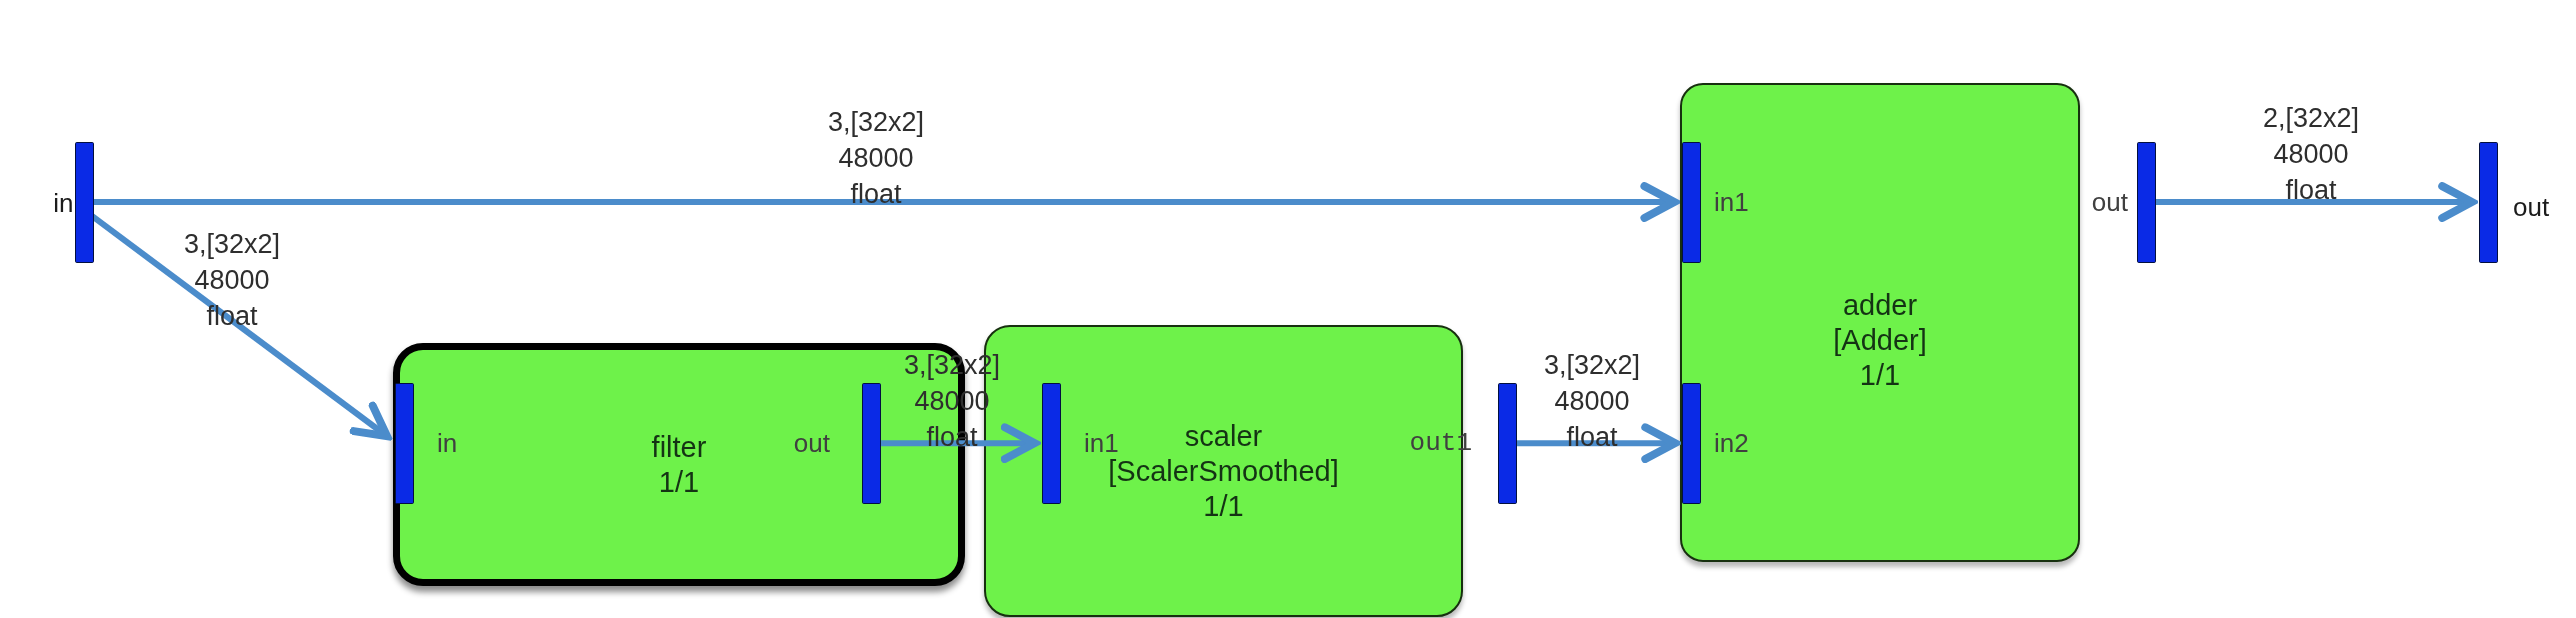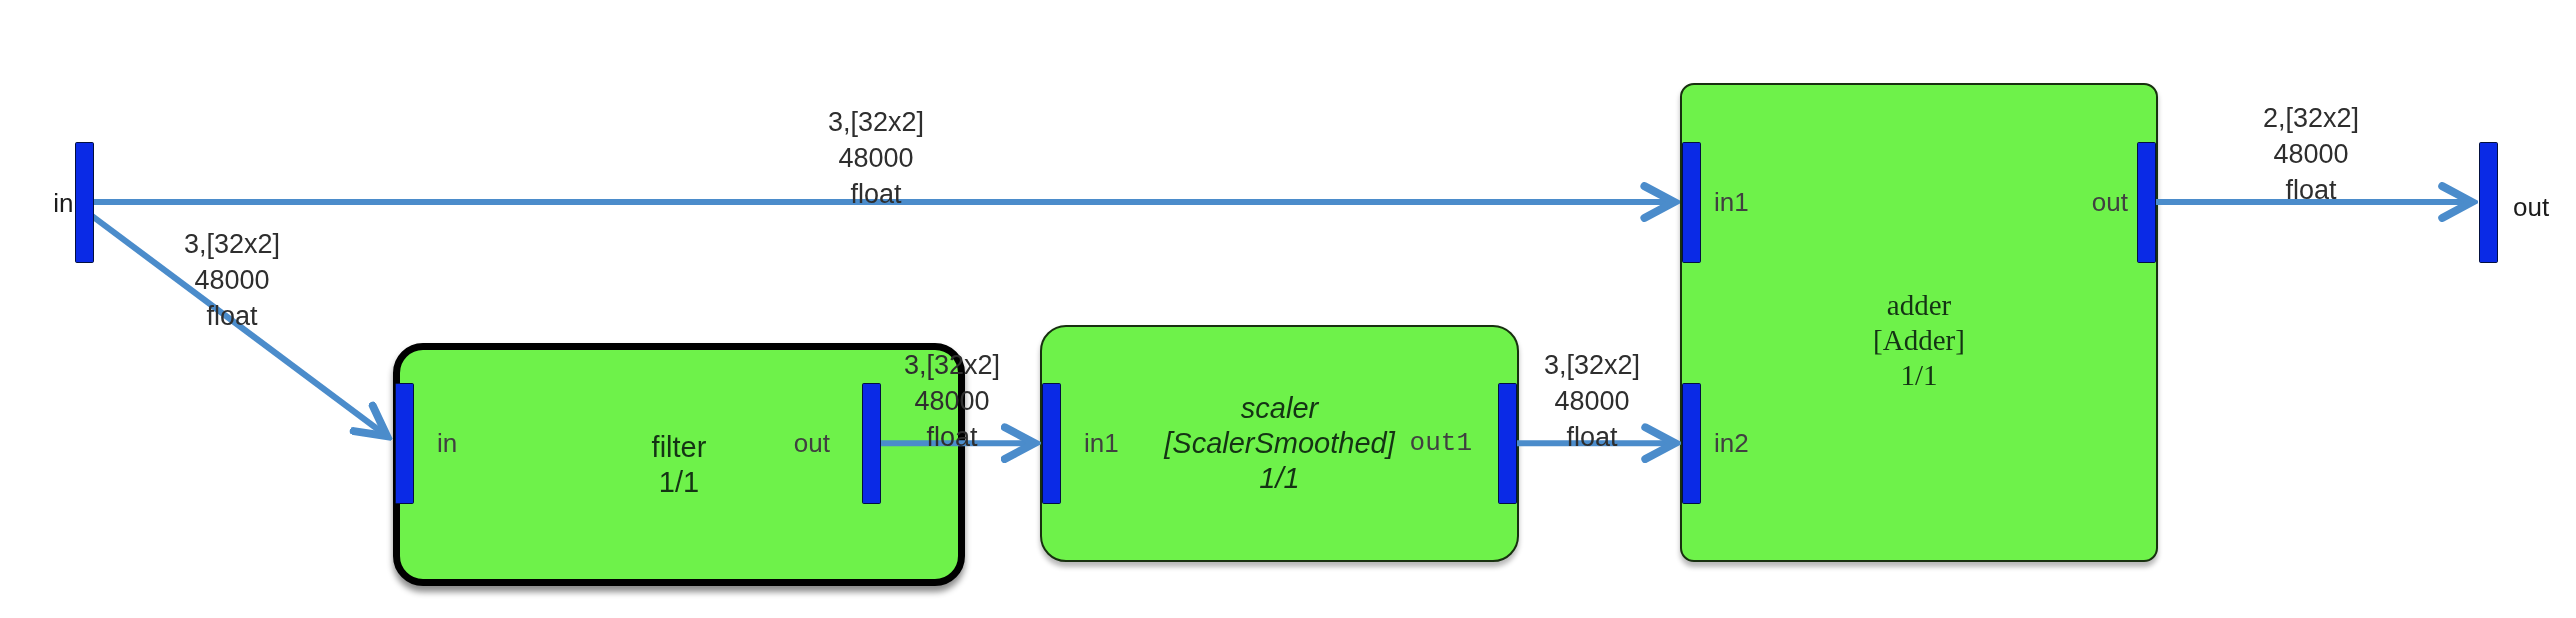--- a/index.html
+++ b/index.html
@@ -120,33 +120,33 @@
     <div class="block-label">
       <div>filter</div>
       <div>1/1</div>
     </div>
   </div>
   <div class="port" style="left:395px; top:383px;"></div>
   <div class="port" style="left:862px; top:383px;"></div>
   <div class="port-label" style="left:437px; top:429px;">in</div>
   <div class="port-label right" style="left:738px; top:429px; width:92px;">out</div>
 
-  <div class="block" style="left:1040px; top:325px; width:479px; height:237px;font-style:italic;">
+  <div class="block" style="left:984px; top:325px; width:479px; height:292px;">
     <div class="block-label">
       <div>scaler</div>
       <div>[ScalerSmoothed]</div>
       <div>1/1</div>
     </div>
   </div>
   <div class="port" style="left:1042px; top:383px;"></div>
   <div class="port" style="left:1498px; top:383px;"></div>
   <div class="port-label" style="left:1084px; top:429px;">in1</div>
   <div class="port-label right" style="left:1376px; top:429px; width:96px;font-family:Liberation Mono, monospace;">out1</div>
 
-  <div class="block" style="left:1680px; top:83px; width:478px; height:479px; border-radius:14px;font-family:Liberation Serif, serif;">
+  <div class="block" style="left:1680px; top:83px; width:400px; height:479px; border-radius:23px;">
     <div class="block-label shift-down">
       <div>adder</div>
       <div>[Adder]</div>
       <div>1/1</div>
     </div>
   </div>
   <div class="port" style="left:1682px; top:142px;"></div>
   <div class="port" style="left:1682px; top:383px;"></div>
   <div class="port" style="left:2137px; top:142px;"></div>
   <div class="port-label" style="left:1714px; top:188px;">in1</div>

